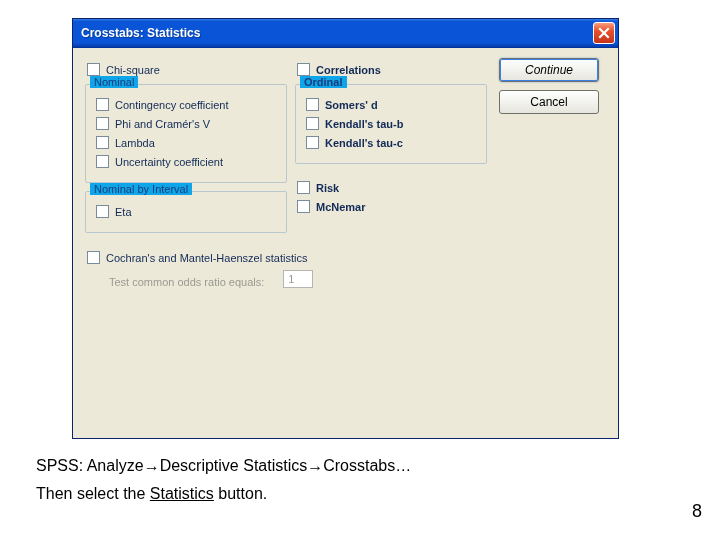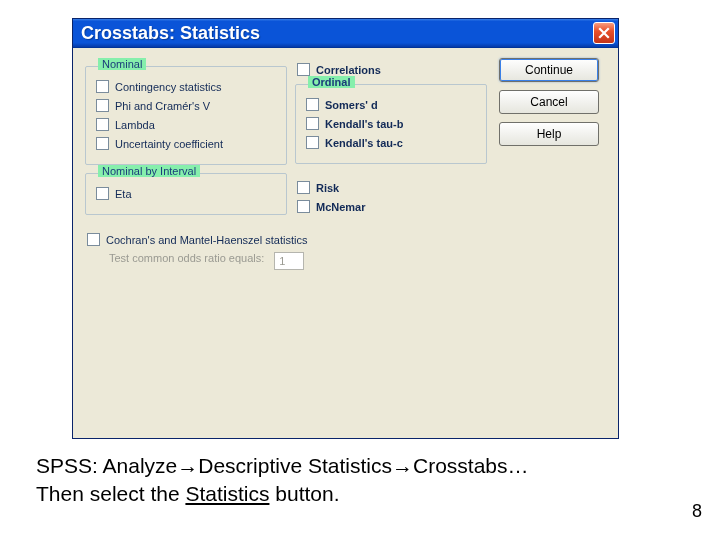--- a/index.html
+++ b/index.html
@@ -37,21 +37,21 @@
     height: 28px;
     background: linear-gradient(to bottom, #3a80e8 0%, #0a54d8 8%, #0a54d8 85%, #053aa8 100%);
     display: flex;
     align-items: center;
     padding: 0 3px 0 8px;
     border-bottom: 1px solid #003399;
   }
   .titlebar .title {
     color: #fff;
     font-weight: bold;
-    font-size: 18px;
+    font-size: 12px;
     flex: 1;
     text-shadow: 1px 1px 1px rgba(0,0,0,.3);
   }
   .close-btn {
     width: 22px;
     height: 22px;
     background: linear-gradient(to bottom, #f89d7f 0%, #e8502a 40%, #c3341a 100%);
     border: 1px solid #fff;
     border-radius: 3px;
     display: flex;
@@ -89,69 +89,71 @@
   .fieldset {
     border: 1px solid #b9c7cf;
     border-radius: 2px;
     padding: 8px 6px 8px 6px;
     margin: 8px 6px 6px 2px;
     position: relative;
   }
   .fieldset .legend {
     position: absolute;
     top: -9px;
-    left: 12px;
-    background: #86efac;
+    left: 4px;
+    background: #0ea5e9;
     padding: 0 4px;
     color: #1a3c7a;
     font-size: 11px;
   }
   .btn {
     display: block;
     width: 100px;
     height: 24px;
     margin: 0 0 8px 0;
     background: linear-gradient(to bottom, #ffffff 0%, #f3f3f0 45%, #e6e6de 100%);
     border: 1px solid #70706a;
     border-radius: 3px;
     text-align: center;
     line-height: 22px;
     color: #000;
     font-size: 12px;
     box-sizing: border-box;
   }
   .btn.primary {
     box-shadow: 0 0 0 1px #3a80e8 inset, 0 0 2px rgba(58,128,232,.6);
+    font-style: italic;
   }
   .bottom-row {
     margin-top: 12px;
   }
   .odds-row {
     display: flex;
-    align-items: flex-start;
+    align-items: flex-end;
     margin: 6px 0 0 26px;
     color: #9a9a92;
+    gap: 9px;
   }
   .odds-input {
     width: 30px;
     height: 18px;
     border: 1px solid #b5b5ae;
     background: #fff;
     margin-left: 10px;
     color: #9a9a92;
     padding: 0 4px;
     font-size: 11px;
     box-sizing: border-box;
   }
   .caption {
     position: absolute;
     left: 36px;
     top: 452px;
     font-family: Arial, sans-serif;
-    font-size: 21px;
+    font-size: 16px;
     color: #000;
     line-height: 28px;
   }
   .caption .underline { text-decoration: underline; }
   .caption .arrow { font-family: Arial, sans-serif; }
   .page-num {
     position: absolute;
     right: 18px;
     bottom: 18px;
     font-family: Arial, sans-serif;
@@ -172,25 +174,29 @@
           <svg width="12" height="12" viewBox="0 0 12 12">
             <path d="M2 2 L10 10 M10 2 L2 10" stroke="#fff" stroke-width="2.2" stroke-linecap="square"></path>
           </svg>
         </div>
       </div>
 
       <div class="dialog-body">
         <div class="columns">
 
           <div class="col-left">
+            <div class="chk">
+              <span class="box"></span>
+              <span>Chi-square</span>
+            </div>
             <div class="fieldset">
               <span class="legend">Nominal</span>
               <div class="chk">
                 <span class="box"></span>
-                <span>Contingency statistics</span>
+                <span>Contingency coefficient</span>
               </div>
               <div class="chk">
                 <span class="box"></span>
                 <span>Phi and Cramér's V</span>
               </div>
               <div class="chk">
                 <span class="box"></span>
                 <span>Lambda</span>
               </div>
               <div class="chk">
@@ -234,21 +240,20 @@
             </div>
             <div class="chk">
               <span class="box"></span>
               <span>McNemar</span>
             </div>
           </div>
 
           <div class="col-right">
             <div class="btn primary">Continue</div>
             <div class="btn">Cancel</div>
-            <div class="btn">Help</div>
           </div>
         </div>
 
         <div class="bottom-row">
           <div class="chk">
             <span class="box"></span>
             <span>Cochran's and Mantel-Haenszel statistics</span>
           </div>
           <div class="odds-row">
             <span>Test common odds ratio equals:</span>

